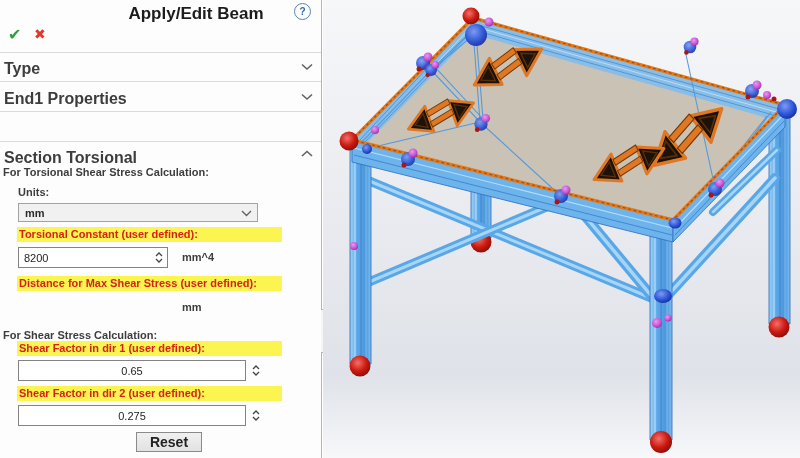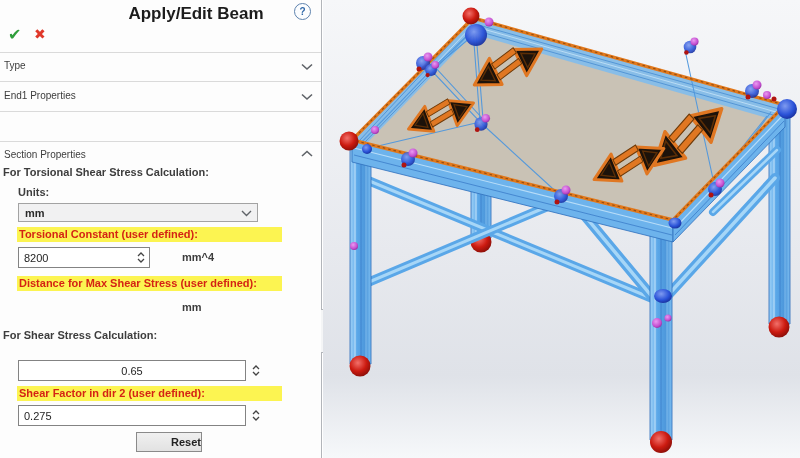--- a/index.html
+++ b/index.html
@@ -5,34 +5,34 @@
   html,body{margin:0;padding:0;background:#fff;}
   body{width:800px;height:458px;overflow:hidden;font-family:"Liberation Sans","DejaVu Sans",sans-serif;position:relative;}
   
   .panel{position:absolute;left:0;top:0;width:322px;height:458px;background:#fdfdfd;border-right:1px solid #b2b5ba;box-sizing:border-box;}
   .pm-title{position:absolute;left:0;top:4px;width:300px;text-align:center;font-size:17px;font-weight:bold;color:#1c1c1c;margin-left:46px;}
   .help-btn{position:absolute;right:10px;top:3px;width:15px;height:15px;border:1.4px solid #5d82ad;border-radius:50%;color:#2f67a8;font-size:10px;font-weight:bold;text-align:center;line-height:15px;background:#fbfdff;cursor:default;}
   .ok-btn{position:absolute;left:8px;top:25px;color:#2f9e3b;font-size:16px;font-weight:bold;}
   .cancel-btn{position:absolute;left:34px;top:26px;color:#e0382a;font-size:14px;font-weight:bold;}
   .divider{position:absolute;left:0;width:321px;border-top:1px solid #dadada;}
   .sec-row{position:absolute;left:0;width:321px;height:27px;}
-  .sec-label{position:absolute;left:4px;top:7px;font-size:10px;font-weight:normal;color:#3d3d3d;text-align:right;}
+  .sec-label{position:absolute;left:4px;top:7px;font-size:16px;font-weight:bold;color:#3d3d3d;text-align:right;}
   .sec-chev{position:absolute;right:8px;top:10px;}
   .grp-label{position:absolute;font-size:11px;font-weight:bold;color:#3d3d3d;}
   .dropdown{position:absolute;left:18px;top:203px;width:240px;height:19px;background:#f1f1f2;border:1px solid #a3a3a3;box-sizing:border-box;}
   .dropdown .val{position:absolute;left:6px;top:3px;font-size:11px;font-weight:bold;color:#2b2b2b;}
   .dropdown .dd-chev{position:absolute;right:5px;top:6px;}
   .ylabel{position:absolute;left:17px;width:265px;height:15px;background:#fcf451;}
   .ylabel span{position:absolute;left:2px;top:1px;font-size:11px;font-weight:bold;color:#d42314;white-space:nowrap;}
   .numbox{position:absolute;left:18px;height:21px;background:#fff;border:1px solid #838383;box-sizing:border-box;}
   .numbox input{position:absolute;left:0;top:0;width:100%;height:100%;border:none;outline:none;padding:0 18px 0 5px;font-size:11px;font-family:inherit;color:#1e1e1e;background:transparent;box-sizing:border-box;}
   .spin-in{position:absolute;right:2px;top:0;width:13px;height:100%;display:flex;flex-direction:column;justify-content:center;align-items:center;gap:1px;}
   .spin-out{position:absolute;width:14px;height:21px;display:flex;flex-direction:column;justify-content:center;align-items:center;gap:1px;}
   .unit{position:absolute;font-size:11px;font-weight:bold;color:#3d3d3d;}
-  .reset-btn{position:absolute;left:136px;top:432px;width:66px;height:20px;background:linear-gradient(#f0f0f0,#e2e2e2);border:1px solid #8a8a8a;font-size:11px;font-weight:bold;color:#222;text-align:right;line-height:19px;box-sizing:border-box;}
+  .reset-btn{position:absolute;left:136px;top:432px;width:66px;height:20px;background:linear-gradient(#f0f0f0,#e2e2e2);border:1px solid #8a8a8a;font-size:14px;font-weight:bold;color:#222;text-align:center;line-height:19px;box-sizing:border-box;}
   
   .splitter{position:absolute;left:321px;top:309px;width:13px;height:44px;background:#f4f5f6;border:1px solid #b2b5ba;border-left:none;box-sizing:border-box;}
   .splitter .dot{position:absolute;left:3px;top:13px;width:5px;height:5px;border-radius:50%;background:#c9cccf;border:1px solid #9ea1a5;}
   
   .viewport{position:absolute;left:323px;top:0;width:477px;height:458px;}
   svg{display:block;}
 </style>
 </head>
 <body>
 
@@ -60,21 +60,21 @@
       <svg width="12" height="8">
           <polyline points="1,1.5 6,6 11,1.5" fill="none" stroke="#5f6368" stroke-width="1.6"></polyline>
         </svg>
     </span>
   </div>
   <div class="divider" style="top:111px"></div>
 
   <div class="divider" style="top:141px"></div>
 
   <div class="sec-row" style="top:142px;height:22px">
-    <span class="sec-label">Section Properties</span>
+    <span class="sec-label">Section Torsional</span>
     <span class="sec-chev" style="top:8px">
       <svg width="12" height="8">
           <polyline points="1,6 6,1.5 11,6" fill="none" stroke="#5f6368" stroke-width="1.6"></polyline>
         </svg>
     </span>
   </div>
 
   <span class="grp-label" style="left:3px;top:166px">For Torsional Shear Stress Calculation:</span>
   <span class="grp-label" style="left:18px;top:186px">Units:</span>
 
@@ -83,57 +83,60 @@
     <span class="dd-chev">
       <svg width="11" height="7">
           <polyline points="1,1 5.5,5.5 10,1" fill="none" stroke="#5f6368" stroke-width="1.4"></polyline>
         </svg>
     </span>
   </div>
 
   <div class="ylabel" style="top:227px">
     <span>Torsional Constant (user defined):</span>
   </div>
-  <div class="numbox" style="top:247px;width:132px">
+  <div class="numbox" style="top:247px;width:150px">
     <input value="8200" style="">
     <span class="spin-in">
       <svg width="8" height="5">
           <polyline points="1,4 4,1 7,4" fill="none" stroke="#444" stroke-width="1.3"></polyline>
         </svg>
       <svg width="8" height="5">
           <polyline points="1,1 4,4 7,1" fill="none" stroke="#444" stroke-width="1.3"></polyline>
         </svg>
     </span>
   </div>
   <span class="unit" style="left:182px;top:251px">mm^4</span>
 
   <div class="ylabel" style="top:276px">
     <span>Distance for Max Shear Stress (user defined):</span>
   </div>
   <span class="unit" style="left:182px;top:301px">mm</span>
 
   <span class="grp-label" style="left:3px;top:329px">For Shear Stress Calculation:</span>
 
+  <div class="ylabel" style="top:341px">
+    <span>Shear Factor in dir 1 (user defined):</span>
+  </div>
   <div class="numbox" style="top:360px;width:228px">
     <input style="padding-right: 5px; text-align: center;" value="0.65">
   </div>
   <span class="spin-out" style="left:249px;top:360px">
     <svg width="8" height="5">
         <polyline points="1,4 4,1 7,4" fill="none" stroke="#444" stroke-width="1.3"></polyline>
       </svg>
     <svg width="8" height="5">
         <polyline points="1,1 4,4 7,1" fill="none" stroke="#444" stroke-width="1.3"></polyline>
       </svg>
   </span>
 
   <div class="ylabel" style="top:386px">
     <span>Shear Factor in dir 2 (user defined):</span>
   </div>
   <div class="numbox" style="top:405px;width:228px">
-    <input style="padding-right: 5px;" value="0.275">
+    <input style="padding-right: 5px; text-align: center;" value="0.275">
   </div>
   <span class="spin-out" style="left:249px;top:405px">
     <svg width="8" height="5">
         <polyline points="1,4 4,1 7,4" fill="none" stroke="#444" stroke-width="1.3"></polyline>
       </svg>
     <svg width="8" height="5">
         <polyline points="1,1 4,4 7,1" fill="none" stroke="#444" stroke-width="1.3"></polyline>
       </svg>
   </span>
 

